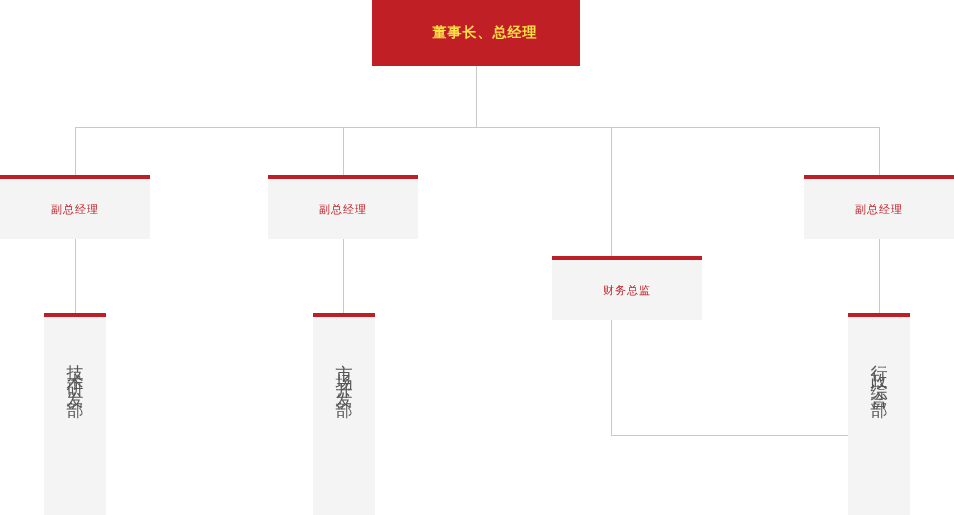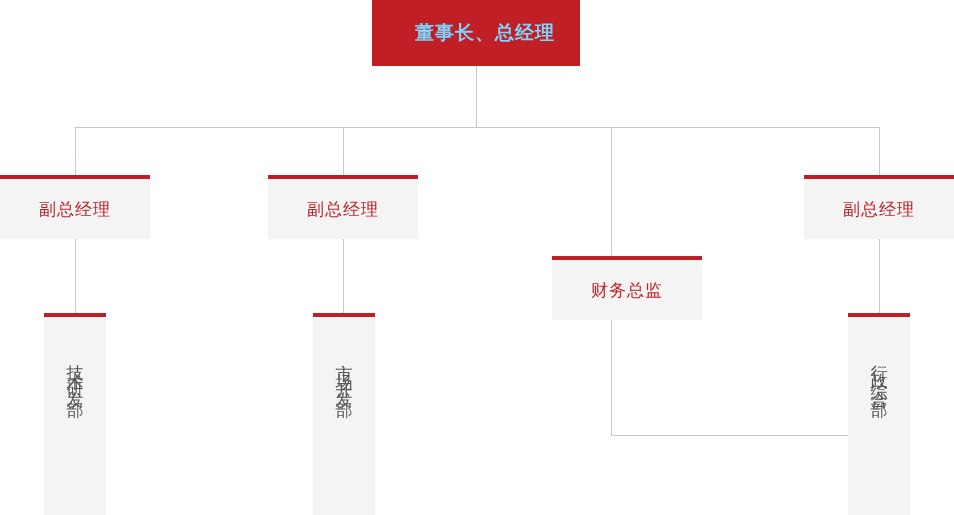--- a/index.html
+++ b/index.html
@@ -32,32 +32,32 @@
     box-sizing: border-box;
     display: flex;
     align-items: center;
     justify-content: center;
     text-align: center;
   }
 
   
   .node-root {
     background: #c01f26;
-    color: #7dd3fc;
-    font-size: 19px;
+    color: #fde047;
+    font-size: 14px;
     font-weight: bold;
     letter-spacing: 1px;
     padding-left: 18px;
   }
 
   
   .node-mid {
     background: #f4f4f4;
     color: #c01f26;
-    font-size: 17px;
+    font-size: 11px;
     border-top: 4px solid #bc2026;
     letter-spacing: 1px;
   }
 
   
   .node-dept {
     background: #f4f4f4;
     color: #555555;
     font-size: 17px;
     border-top: 4px solid #bc2026;

